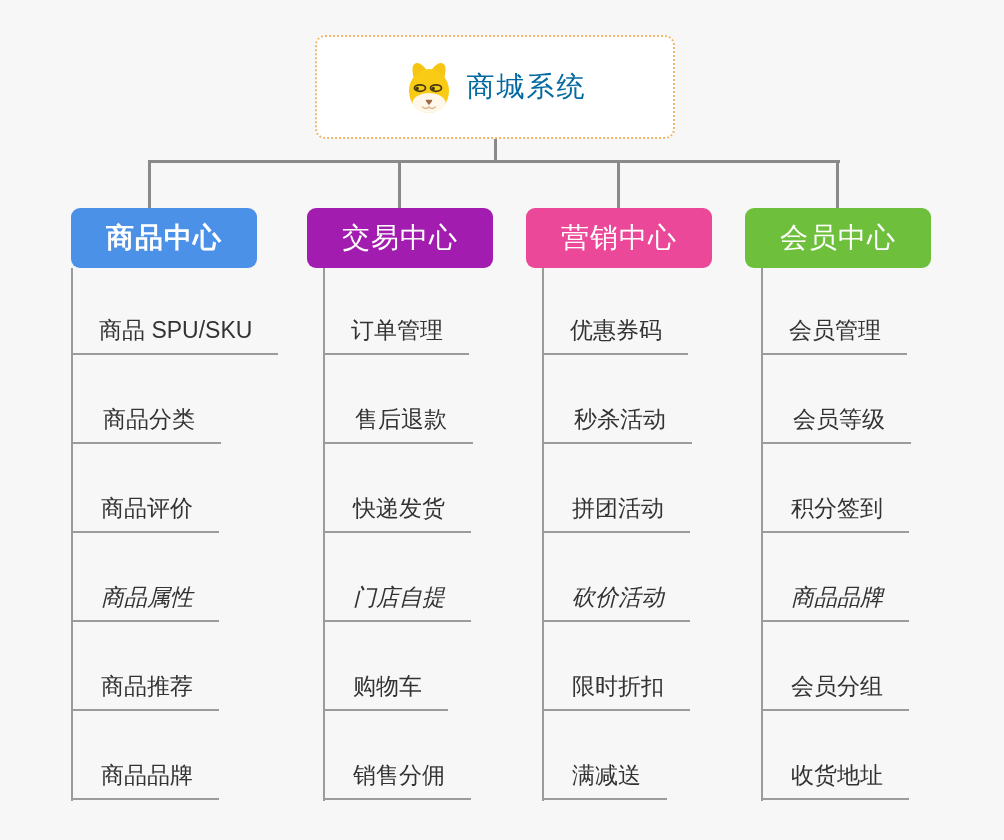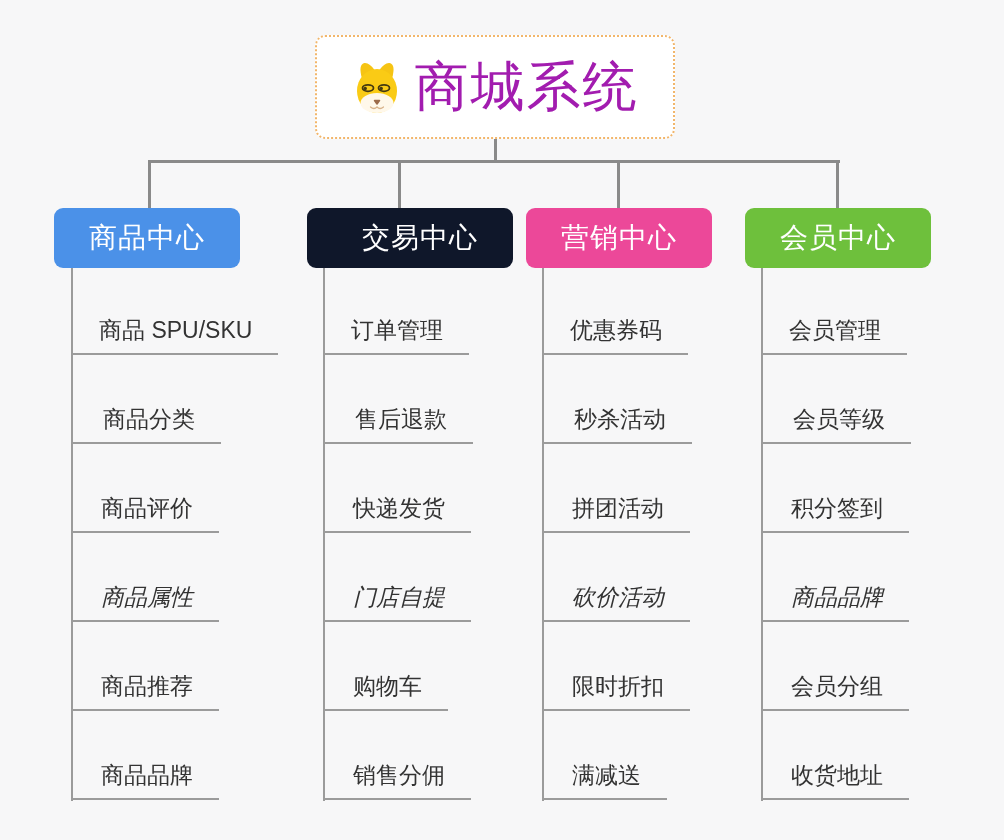--- a/index.html
+++ b/index.html
@@ -9,39 +9,39 @@
     font-family:"Liberation Sans","DejaVu Sans",sans-serif;
   }
   .stage{position:absolute;inset:0;}
 
   
   .root-node{
     position:absolute;left:315px;top:35px;width:360px;height:104px;
     background:#ffffff;border:2px dotted #f2b66b;border-radius:10px;
     box-sizing:border-box;display:flex;align-items:center;justify-content:center;gap:13px;
   }
-  .root-title{font-size:54px;color:#a21caf;letter-spacing:2px;white-space:nowrap;}
+  .root-title{font-size:28px;color:#0369a1;letter-spacing:2px;white-space:nowrap;}
 
   
   .line{position:absolute;background:#8a8a8a;}
   .stem{left:494px;top:139px;width:3px;height:24px;}
   .hbar{left:148px;top:160px;width:692px;height:3px;}
   .drop{top:160px;width:3px;height:48px;}
   .drop-1{left:148px;}
   .drop-2{left:398px;}
   .drop-3{left:617px;}
   .drop-4{left:836px;}
 
   
   .branch{
     position:absolute;top:208px;width:186px;height:60px;border-radius:9px;
     display:flex;align-items:center;justify-content:center;
     color:#ffffff;font-size:28px;letter-spacing:1px;cursor:default;
   }
-  .branch-1{left:54px;background:#4b91e8;}
+  .branch-1{left:71px;background:#4b91e8;font-weight:bold;}
   .branch-2{left:307px;background:#e25651;}
   .branch-3{left:526px;background:#eba62f;}
   .branch-4{left:745px;background:#6ec03c;}
 
   
   .spine{position:absolute;top:268px;width:2px;height:533px;background:#9b9b9b;}
   .spine-1{left:71px;}
   .spine-2{left:323px;}
   .spine-3{left:542px;}
   .spine-4{left:761px;}
@@ -82,21 +82,21 @@
   </div>
 
   <div class="line stem"></div>
   <div class="line hbar"></div>
   <div class="line drop drop-1"></div>
   <div class="line drop drop-2"></div>
   <div class="line drop drop-3"></div>
   <div class="line drop drop-4"></div>
 
   <div class="branch branch-1" style="background-color: rgb(75, 145, 232);">商品中心</div>
-  <div class="branch branch-2" style="background-color: #0f172a; padding-left: 20px;">交易中心</div>
+  <div class="branch branch-2" style="background-color: #a21caf;">交易中心</div>
   <div class="branch branch-3" style="background-color: #ec4899;">营销中心</div>
   <div class="branch branch-4" style="background-color: rgb(110, 192, 60);">会员中心</div>
 
   <div class="spine spine-1"></div>
   <div class="spine spine-2"></div>
   <div class="spine spine-3"></div>
   <div class="spine spine-4"></div>
 
   <div class="item c1 r1">商品 SPU/SKU</div>
   <div class="item c1 r2">商品分类</div>

